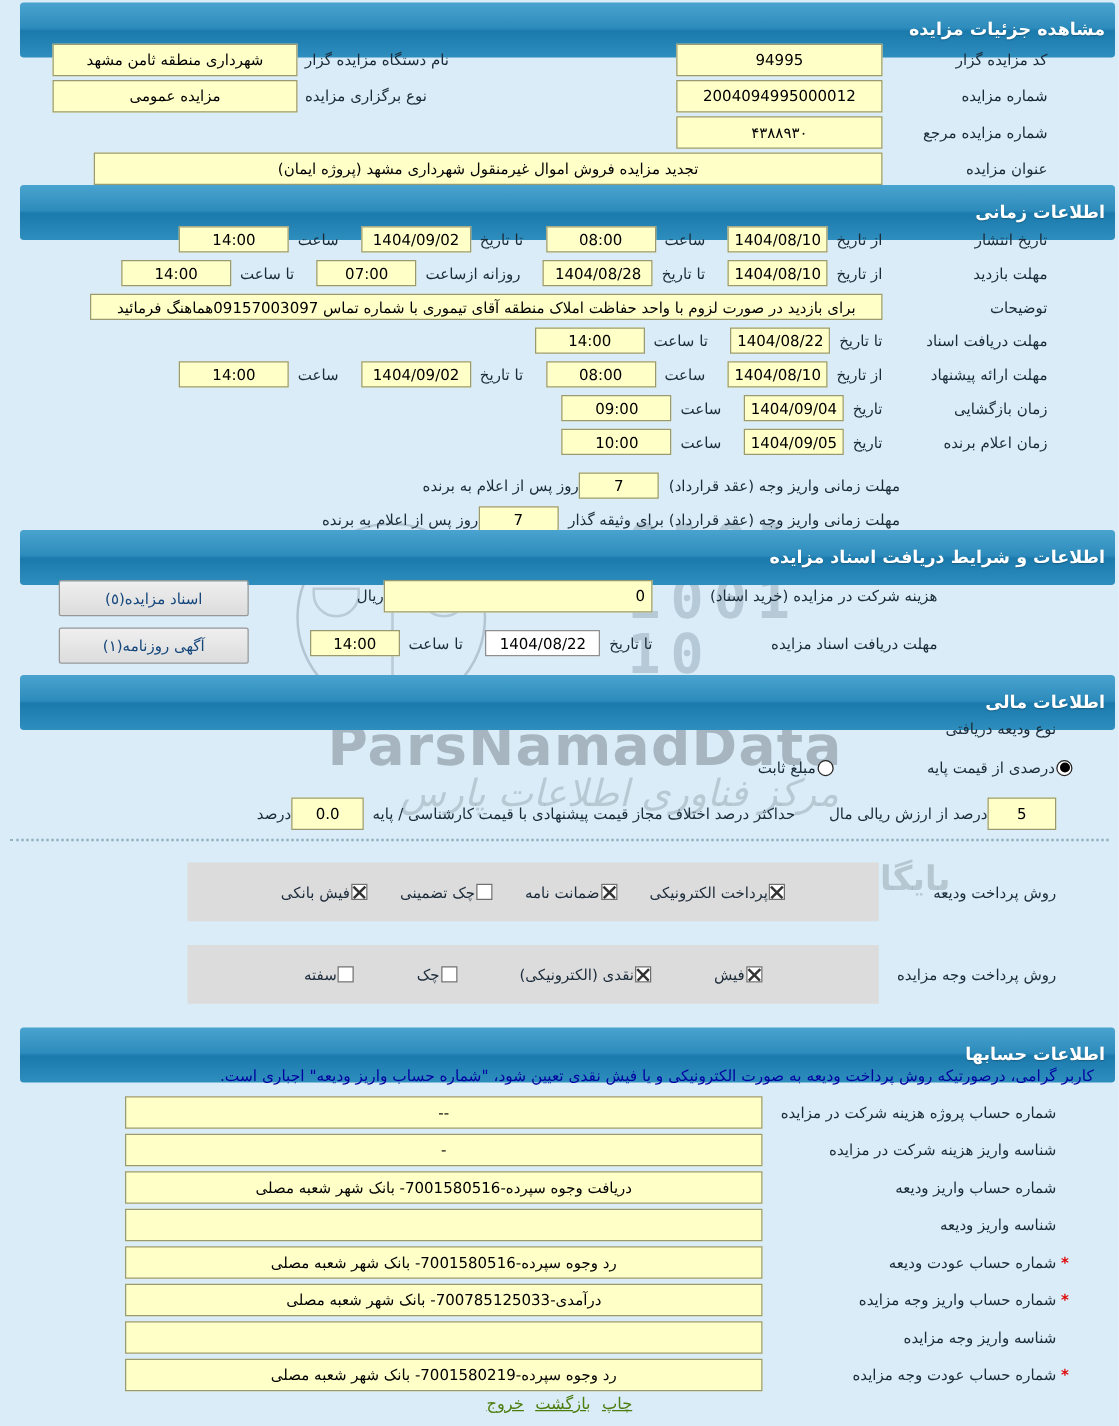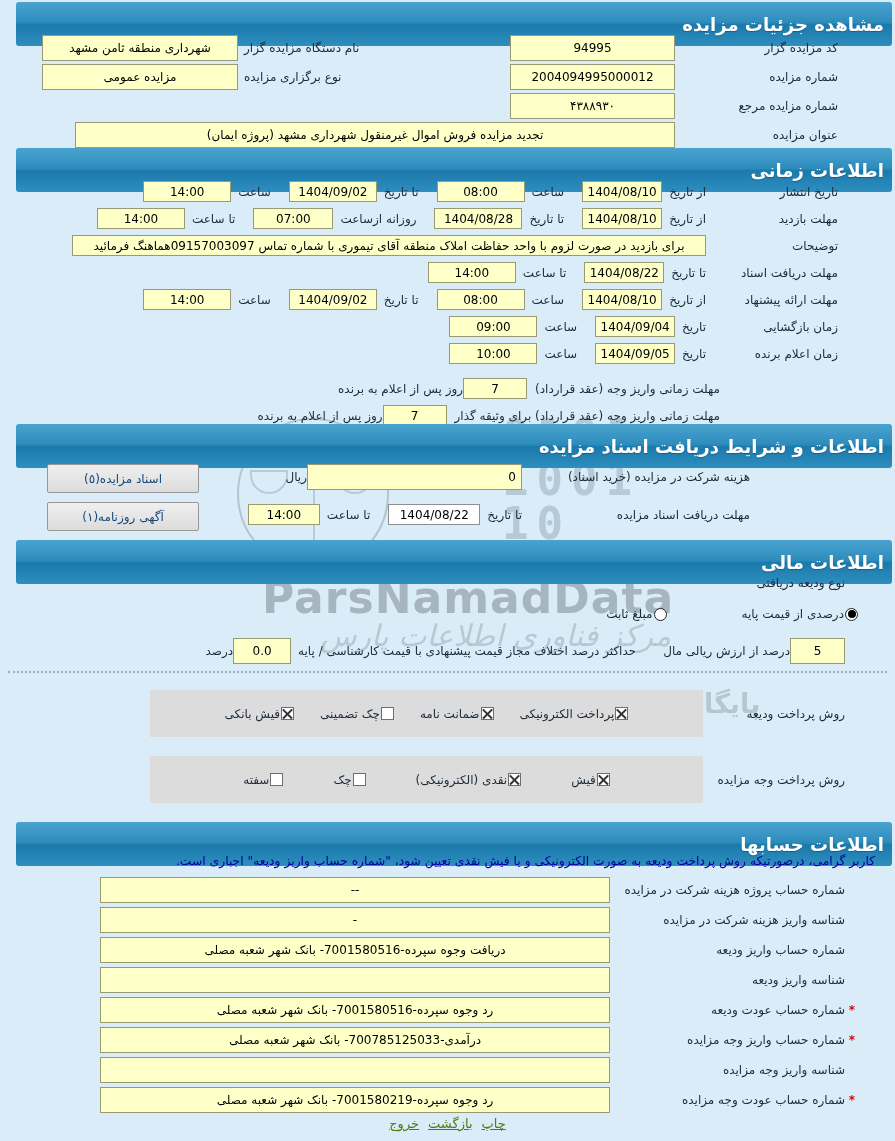--- a/index.html
+++ b/index.html
@@ -6,21 +6,21 @@
   .page {
     position:relative; width:895px; height:1141px;
     background:#d9ecf7; direction:rtl; overflow:hidden;
     font-family:"DejaVu Sans","Liberation Sans",sans-serif;
     color:#1c2b3a; font-size:12px;
   }
   
   .bar {
     position:absolute; right:3px; left:16px; height:44px;
     background:linear-gradient(180deg,#4aa3cf 0%,#2d8cbc 46%,#1b7aac 52%,#2e8ebe 100%);
-    border-radius:3px; color:#ffffff; font-weight:bold; font-size:18px;
+    border-radius:3px; color:#ffffff; font-weight:bold; font-size:14px;
     display:flex; align-items:center; padding-right:8px; box-sizing:border-box;
     z-index:2; text-shadow:0 1px 1px rgba(0,0,0,.25);
   }
   
   .box {
     background:#ffffc8; border:1px solid #9a9a72; height:21px;
     box-sizing:border-box; display:flex; align-items:center; justify-content:center;
     color:#000; font-size:12px; flex:none; overflow:hidden; white-space:nowrap;
   }
   .box.white { background:#ffffff; border-color:#8f8f8f; }
@@ -30,21 +30,21 @@
     background:linear-gradient(180deg,#efefef,#dcdcdc); border:1px solid #979797;
     border-radius:2px; display:flex; align-items:center; justify-content:center;
     color:#15477c; font-size:12px; z-index:2; cursor:pointer;
   }
   .lbl { color:#1c2b3a; white-space:nowrap; }
   
   .abs { position:absolute; right:0; left:0; z-index:2; box-sizing:border-box; }
   
   #details { top:36px; padding:0 57px 0 42px; }
   .drow { display:flex; align-items:center; height:23px; margin-bottom:6px; }
-  .dlbl { width:132px; flex:none;padding-left:31px; }
+  .dlbl { width:132px; flex:none; }
   .dbox1 { width:165px; }
   .dlbl2 { margin-right:auto; margin-left:6px; }
   .dbox2 { width:196px; }
   .titlebox { flex:1; margin-left:33px; }
   
   #time { top:181px; padding-right:57px; }
   .trow { display:flex; align-items:center; height:21px; margin-bottom:6px; }
   .tl { width:132px; flex:none; }
   .sl { margin-left:7px; white-space:nowrap; }
   .b-date { width:80px; }

